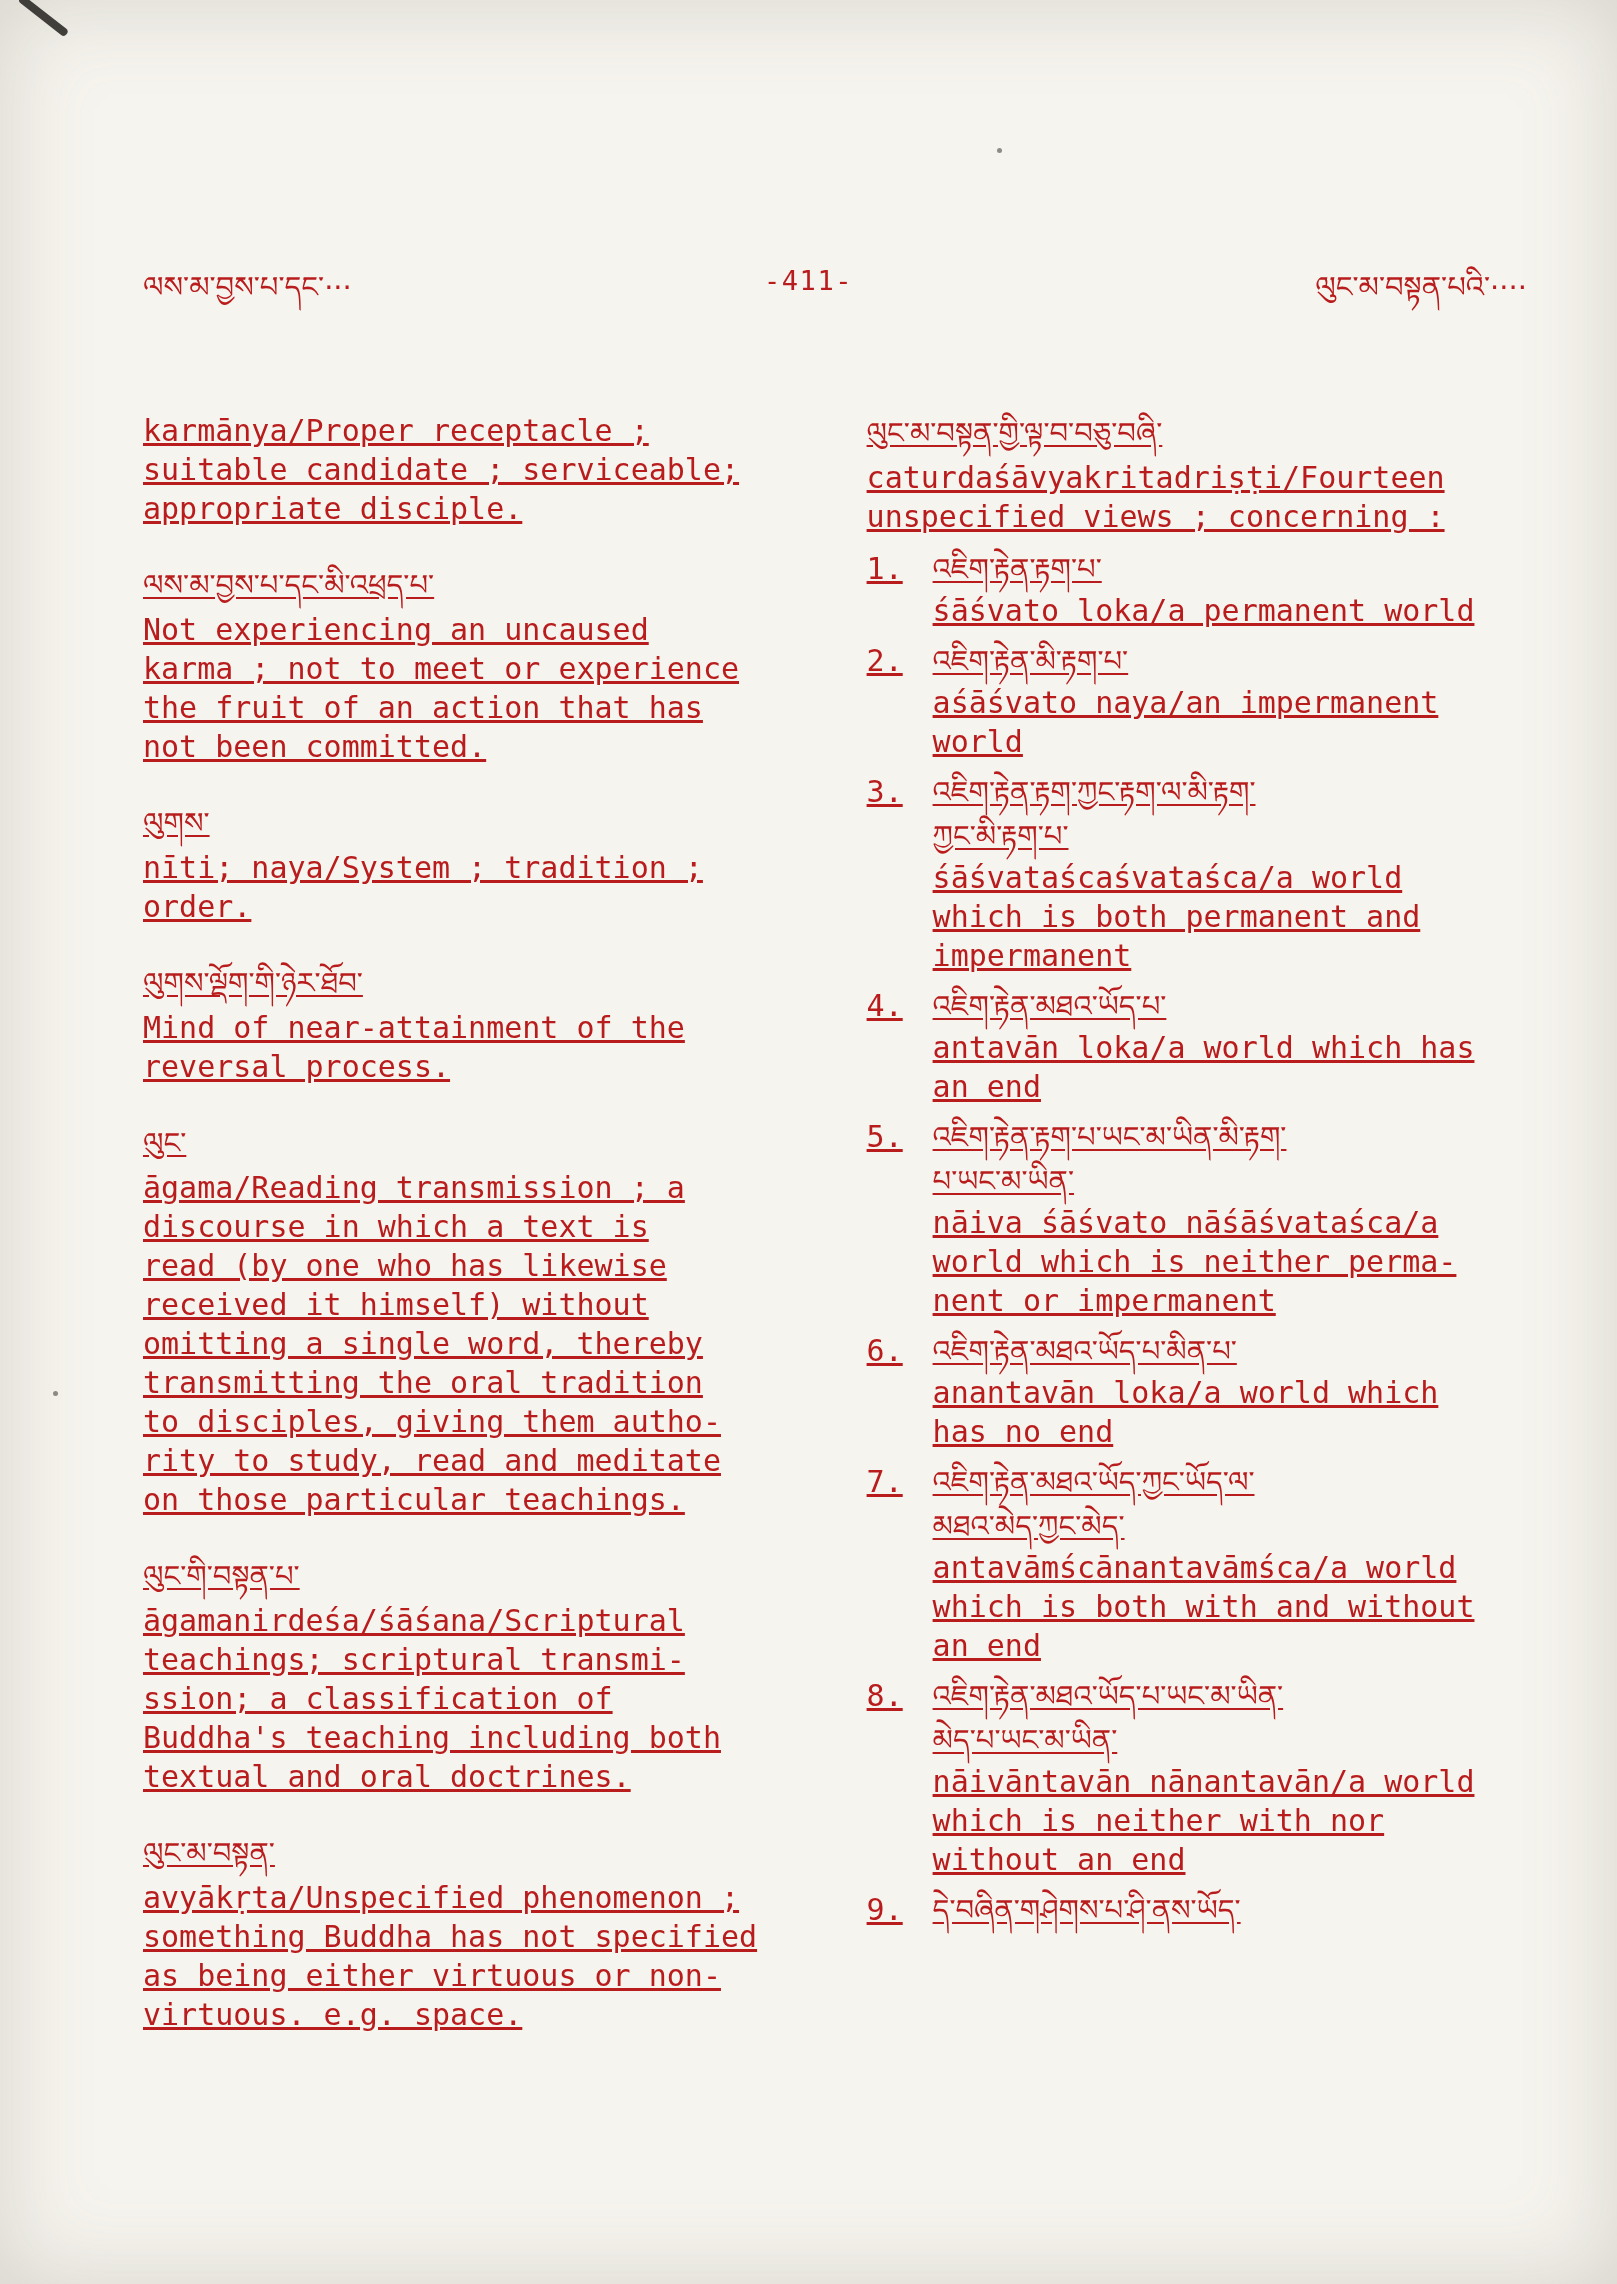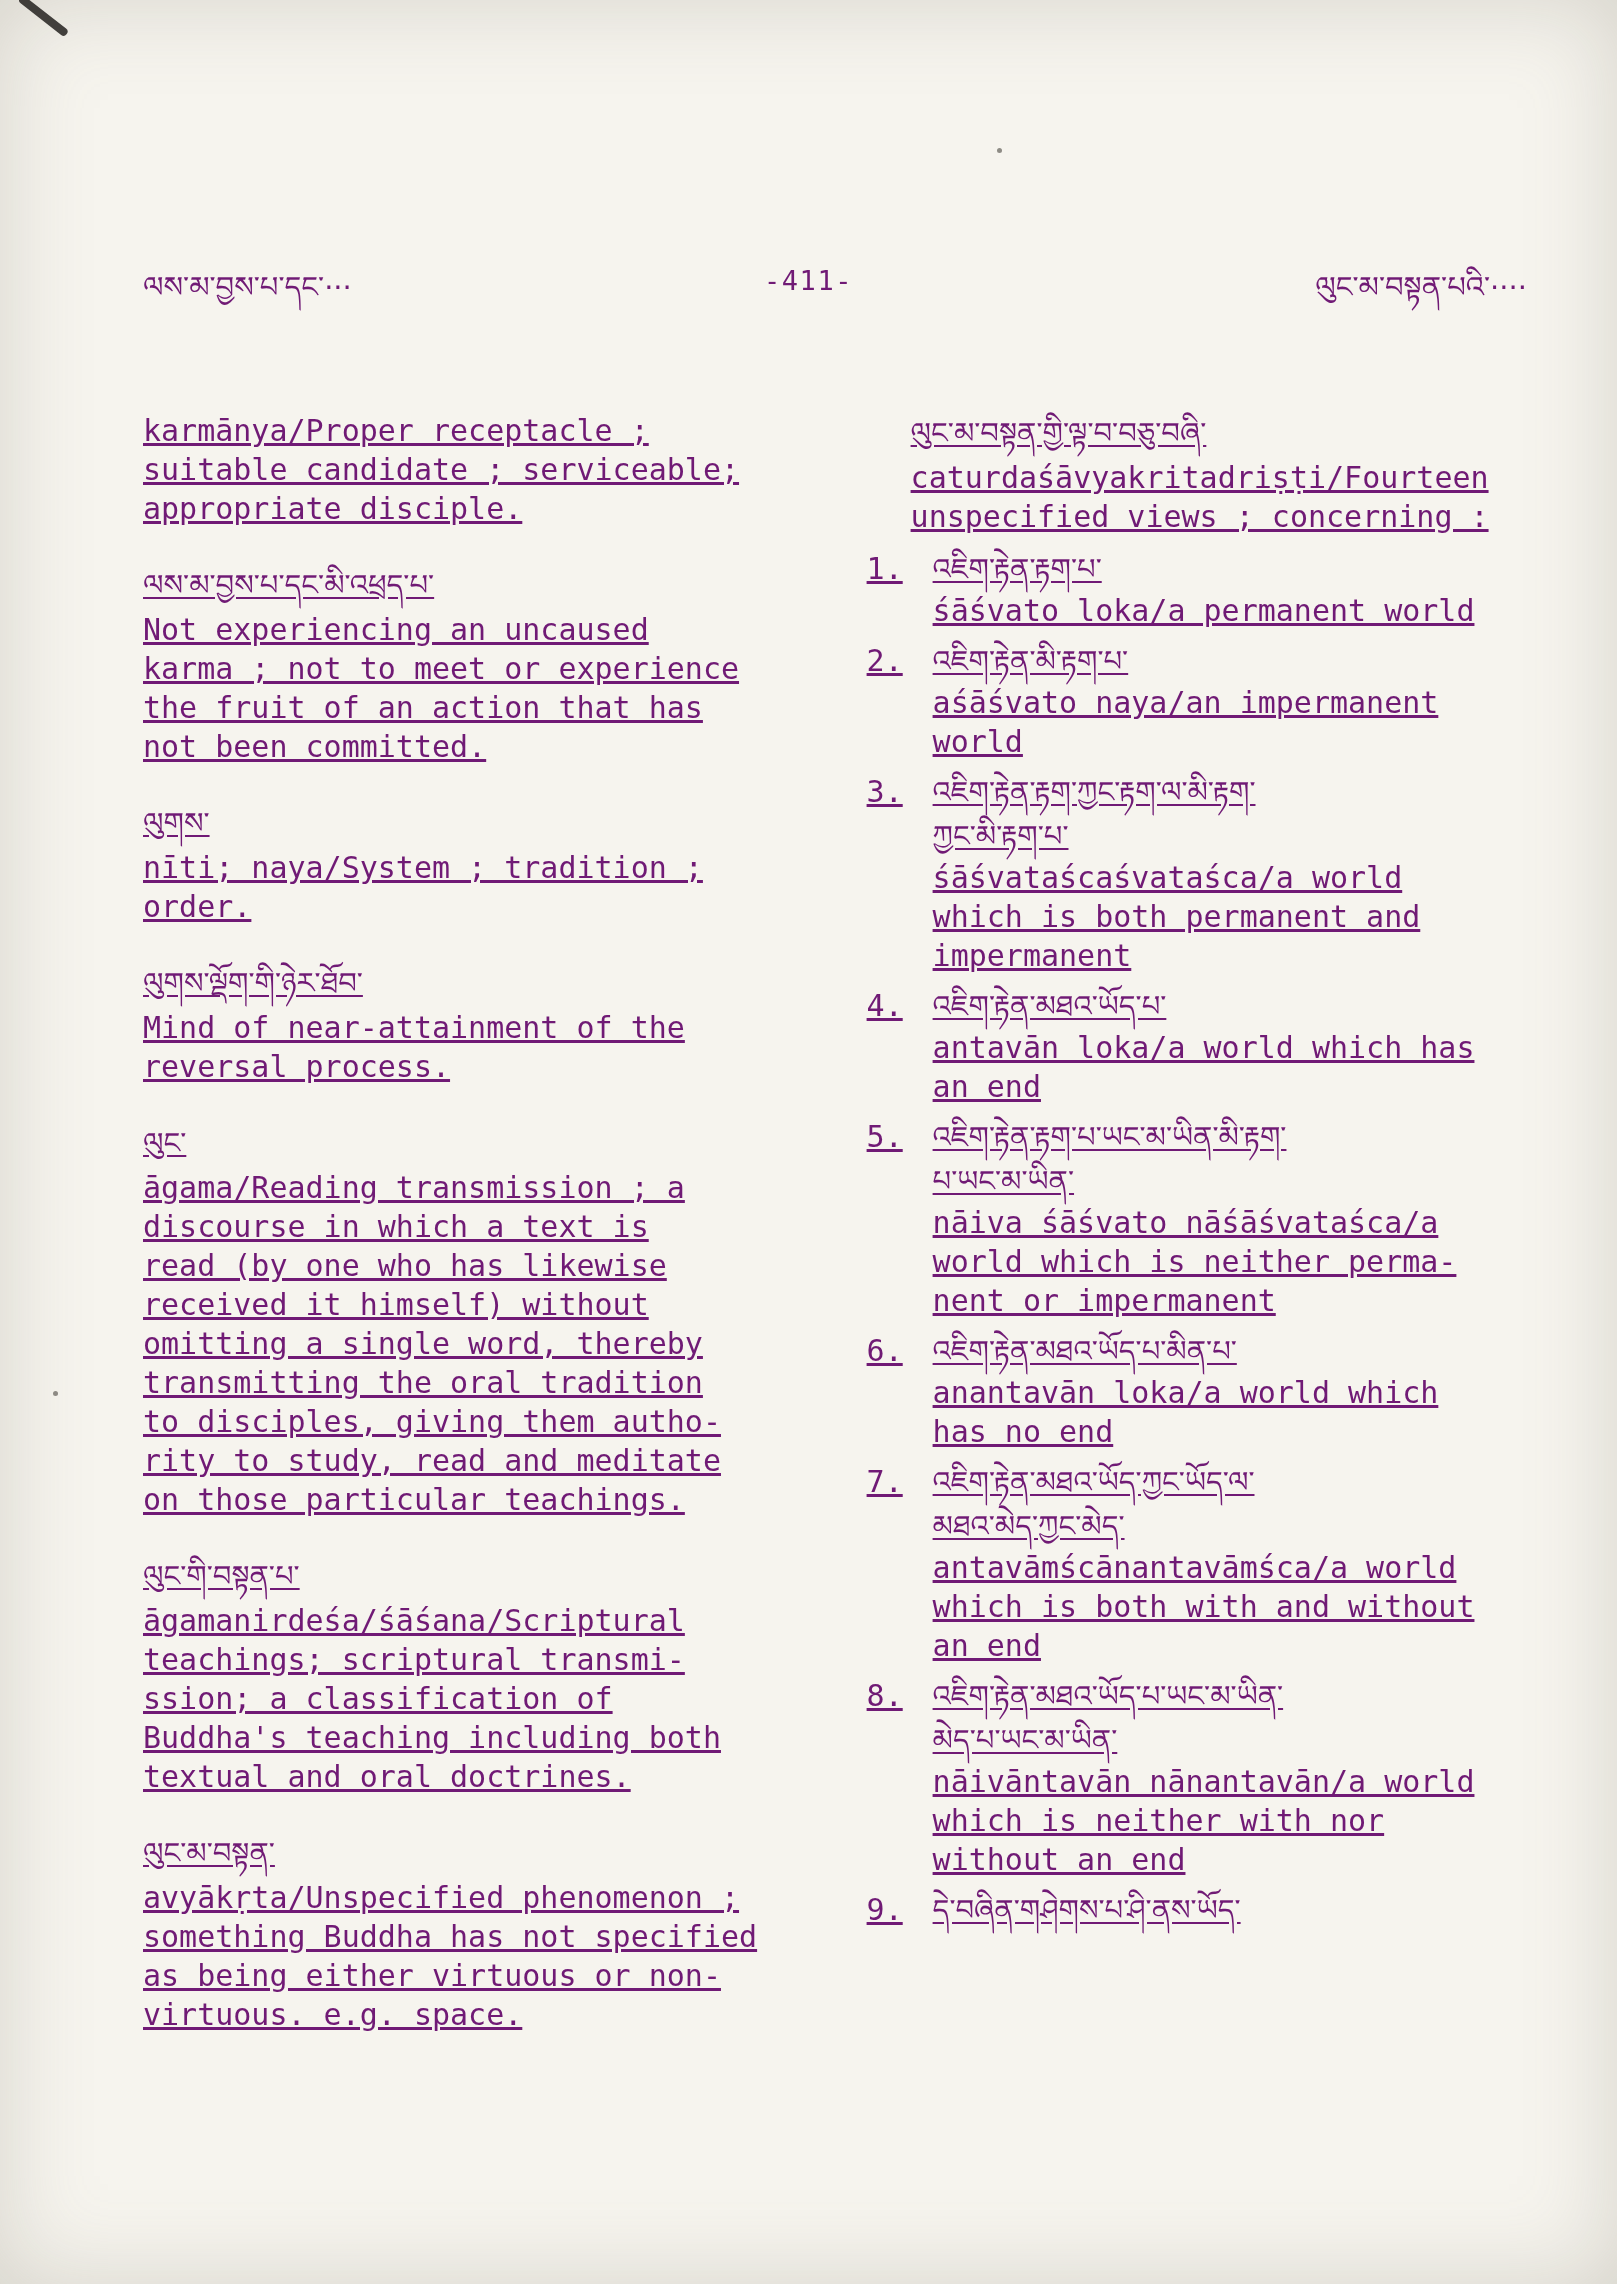--- a/index.html
+++ b/index.html
@@ -1,21 +1,21 @@
 <!DOCTYPE html>
 <html style="font-size:12px"><head>
 <meta charset="utf-8">
 <style>
   html, body { margin: 0; padding: 0; background: #cfccc4; }
   .page {
     position: relative;
     width: 1617px;
     height: 2284px;
     background: #f6f4ee;
-    color: #701a75;
+    color: #b91c1c;
     font-family: "DejaVu Sans Mono", "Liberation Mono", monospace;
     overflow: hidden;
     box-shadow: inset 0 0 90px rgba(120,115,100,0.25);
   }
   .smudge {
     position: absolute;
     top: 12px; left: 13.6px;
     width: 59px; height: 7.5px;
     background: #23211e;
     border-radius: 3.8px;
@@ -136,21 +136,21 @@
         <div class="eng">avyākṛta/Unspecified phenomenon ;
 something Buddha has not specified
 as being either virtuous or non-
 virtuous. e.g.  space.</div>
       </section>
 
     </div>
 
     <div class="col-right">
 
-      <section class="entry" style="margin-bottom:10.6px;margin-left:44px;">
+      <section class="entry" style="margin-bottom:10.6px;">
         <div class="tib">ལུང་མ་བསྟན་གྱི་ལྟ་བ་བཅུ་བཞི་</div>
         <div class="eng">caturdaśāvyakritadriṣṭi/Fourteen
 unspecified views ; concerning :</div>
       </section>
 
       <ol class="views">
 
         <li class="view-item">
           <span class="view-num">1.</span>
           <div class="view-body">

